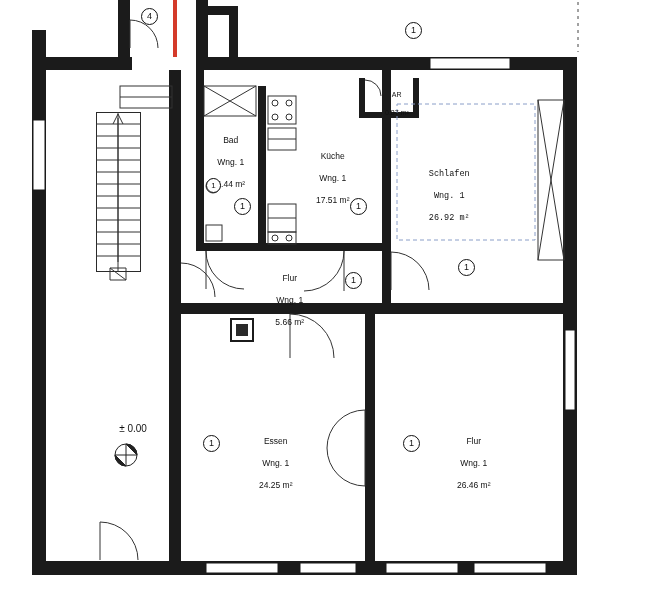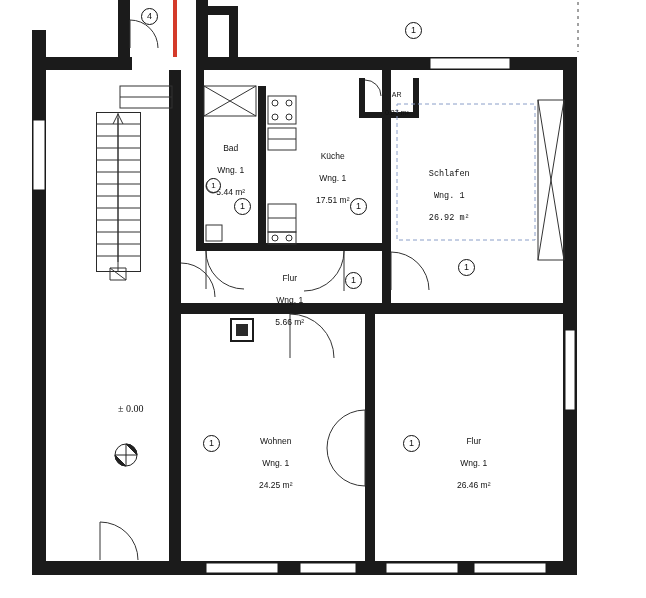--- a/index.html
+++ b/index.html
@@ -256,21 +256,21 @@
       <line x1="115" y1="455" x2="137" y2="455"></line>
       <line x1="126" y1="444" x2="126" y2="466"></line>
       <path d="M126 444 A 11 11 0 0 1 137 455 Z" fill="#222"></path>
       <path d="M126 466 A 11 11 0 0 1 115 455 Z" fill="#222"></path>
     </g>
   </svg>
 
   <div class="boxthick" style="left:230px; top:318px; width:24px; height:24px;"></div>
   <div class="box" style="left:236px; top:324px; width:12px; height:12px; background:#2a2a2a;"></div>
 
-  <div class="label" style="left:195px; top:132px; width:62px;">
+  <div class="label" style="left:195px; top:124px; width:62px;">
     <span>Bad</span><br>
     <span>Wng. 1</span><br>
     <span>5.44 m²</span>
   </div>
 
   <div class="label" style="left:292px; top:140px; width:72px;">
     <span>Küche</span><br>
     <span>Wng. 1</span><br>
     <span>17.51 m²</span>
   </div>
@@ -281,38 +281,38 @@
     <span>26.92 m²</span>
   </div>
 
   <div class="label" style="left:250px; top:262px; width:70px;">
     <span>Flur</span><br>
     <span>Wng. 1</span><br>
     <span>5.66 m²</span>
   </div>
 
   <div class="label" style="left:232px; top:425px; width:78px;">
-    <span>Wohnen</span><br>
+    <span>Essen</span><br>
     <span>Wng. 1</span><br>
     <span>24.25 m²</span>
   </div>
 
   <div class="label" style="left:430px; top:425px; width:78px;">
     <span>Flur</span><br>
     <span>Wng. 1</span><br>
     <span>26.46 m²</span>
   </div>
 
 
   <div class="label" style="left:370px; top:81px; width:46px; font-size:7px; line-height:9px;">
     <span>AR</span><br>
     <span>0.87 m²</span>
   </div>
 
-  <div class="label left" style="left:108px; top:392px; width:70px; font-size:10px;font-family:Liberation Serif, serif;">
+  <div class="label left" style="left:108px; top:412px; width:70px; font-size:10px;">
     <span>± 0.00</span>
   </div>
 
   <div class="marker" style="left:141px; top:8px;">
     <span>4</span>
   </div>
   <div class="marker" style="left:405px; top:22px;">
     <span>1</span>
   </div>
   <div class="marker" style="left:234px; top:198px;">

